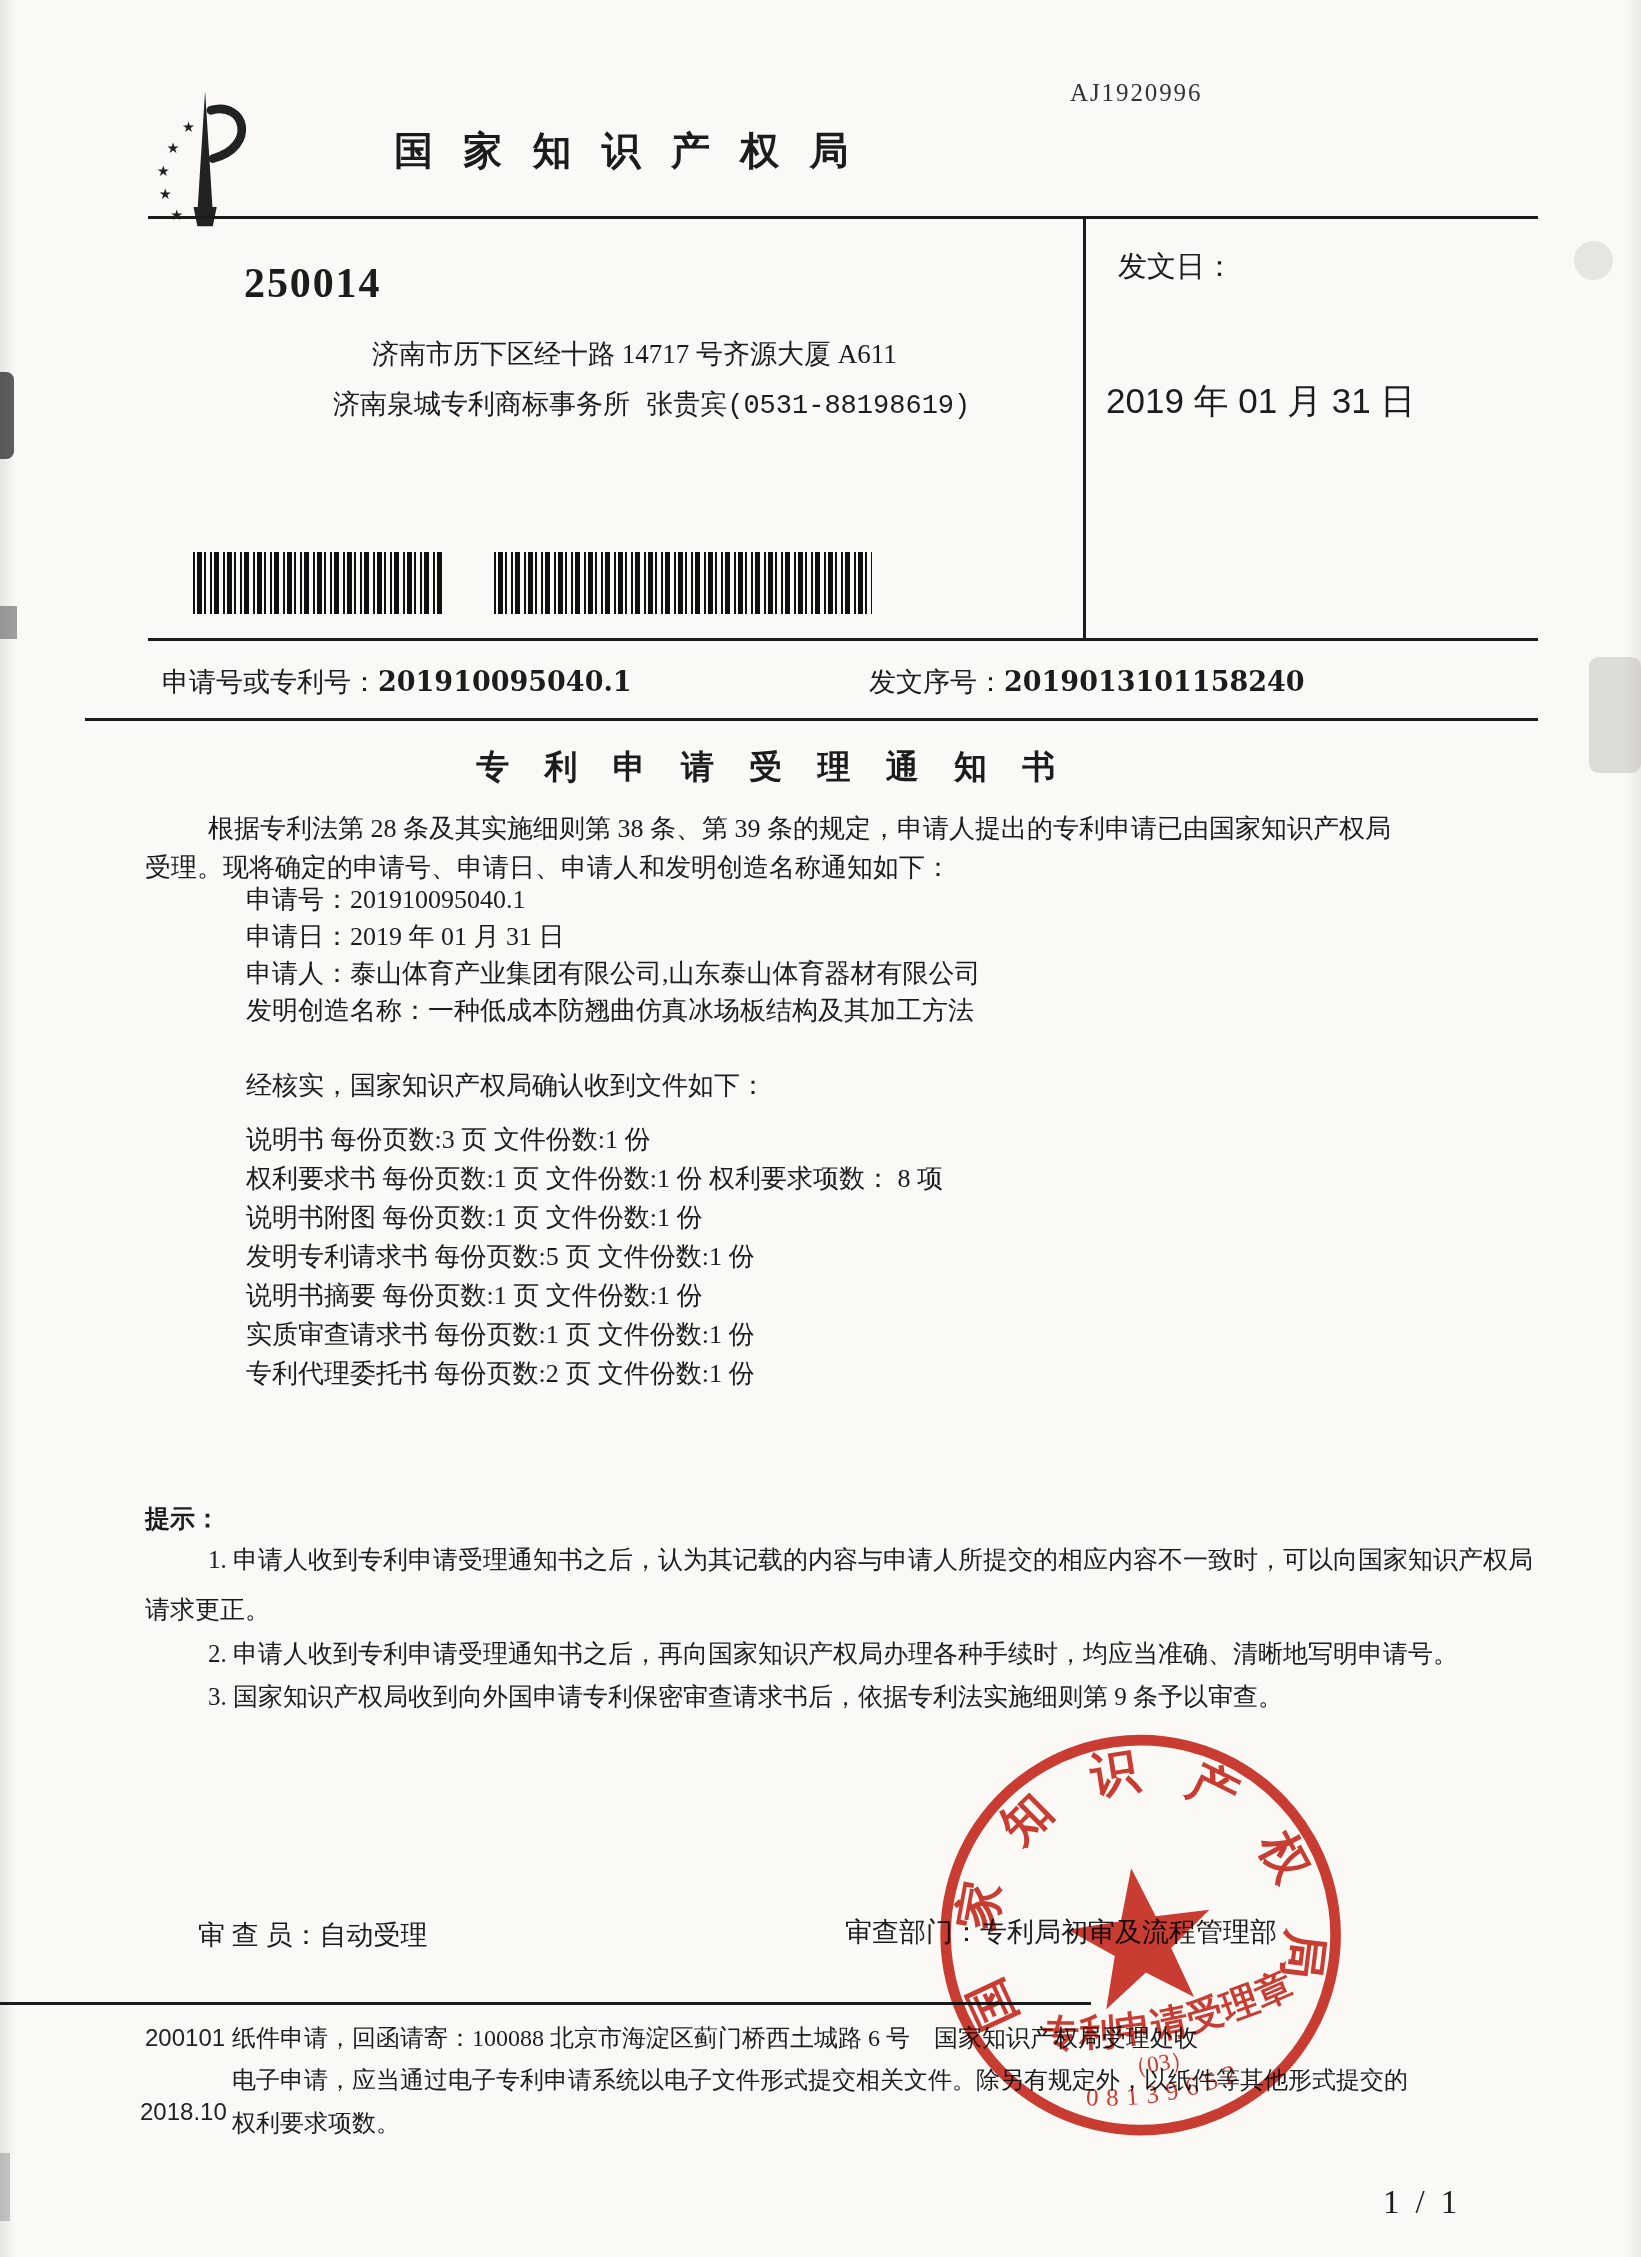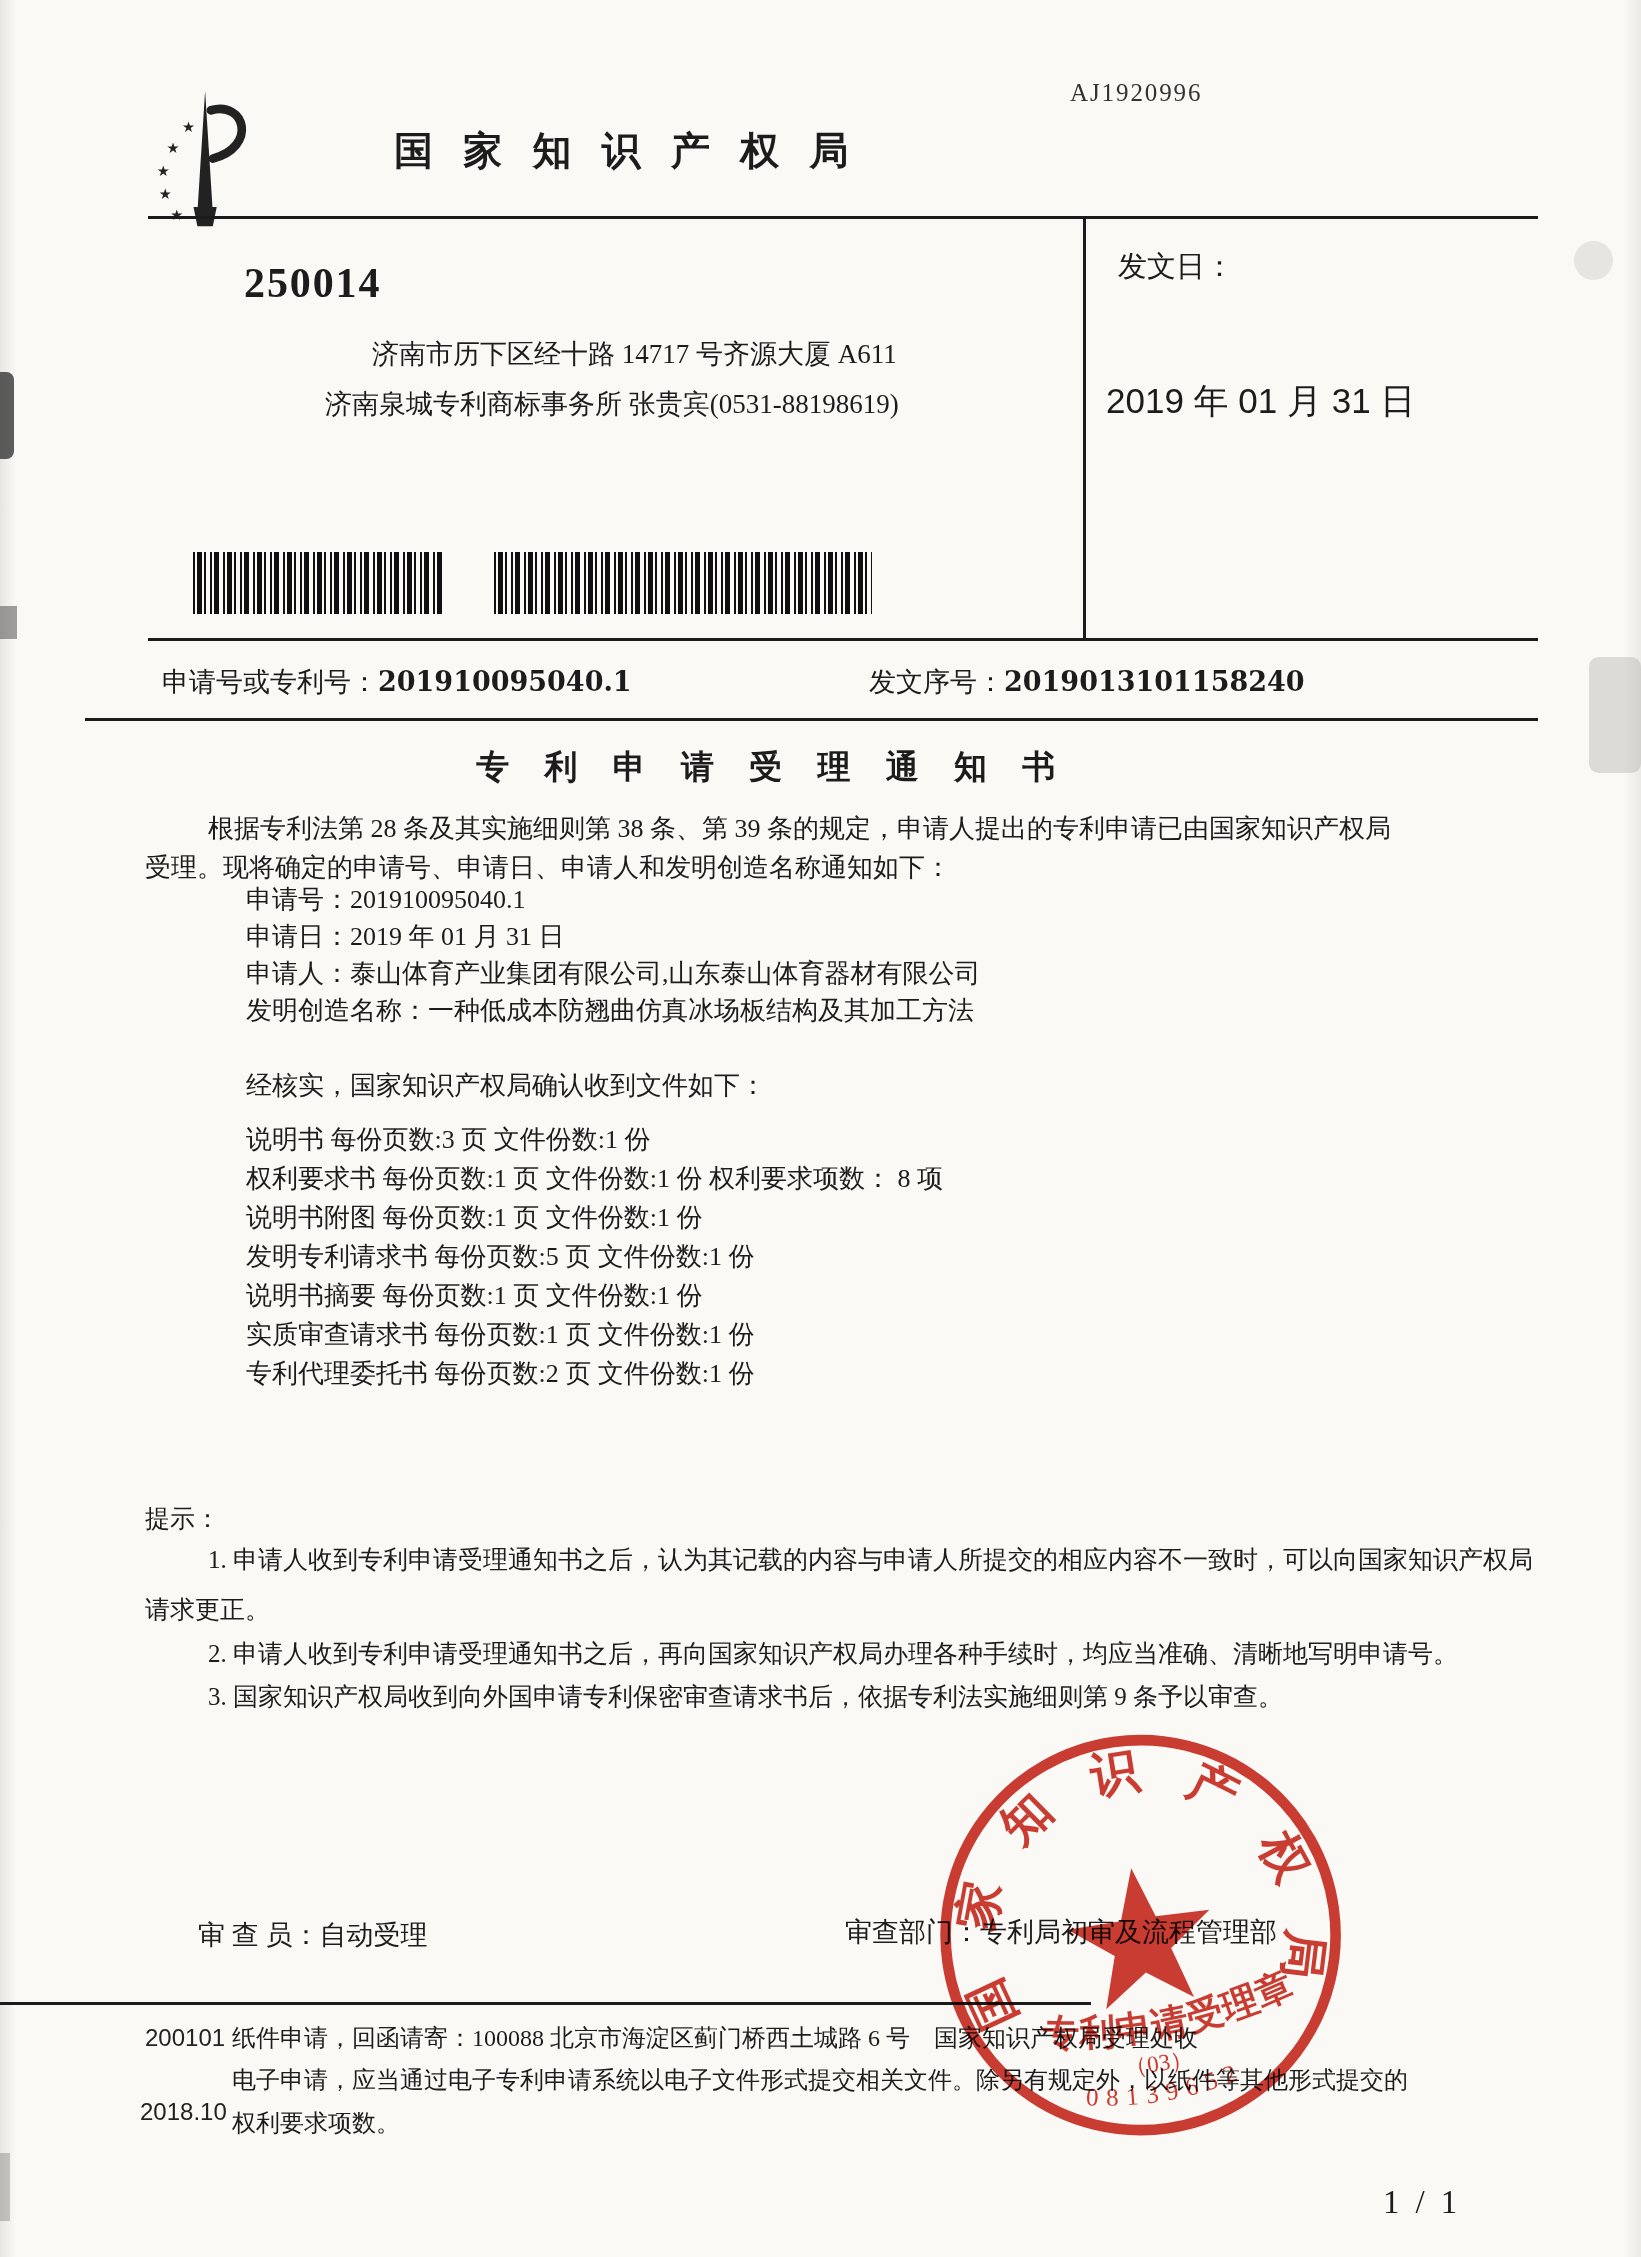--- a/index.html
+++ b/index.html
@@ -69,21 +69,21 @@
   </svg>
 
   <div class="abs office-title" style="left:394px;top:124px;">国 家 知 识 产 权 局</div>
 
   <div class="hline" style="left:148px;top:216px;width:1390px;"></div>
   <div class="vline" style="left:1083px;top:216px;height:425px;"></div>
   <div class="hline" style="left:148px;top:638px;width:1390px;"></div>
 
   <div class="abs postcode" style="left:244px;top:259px;">250014</div>
   <div class="abs addr" style="left:372px;top:336px;">济南市历下区经十路 14717 号齐源大厦 A611</div>
-  <div class="abs addr" style="left:325px;top:386px;">济南泉城专利商标事务所 张贵宾(0531-88198619)</div>
+  <div class="abs addr" style="left:333px;top:386px;font-family:Liberation Mono, monospace;">济南泉城专利商标事务所 张贵宾(0531-88198619)</div>
 
   <div class="abs dispatch-label" style="left:1118px;top:247px;">发文日：</div>
   <div class="abs dispatch-date" style="left:1106px;top:378px;">2019 年 01 月 31 日</div>
 
   <div class="barcode" style="left:193px;width:249px;"></div>
   <div class="barcode" style="left:494px;width:378px;"></div>
 
   <div class="abs" style="left:162px;top:664px;">
     <span class="meta-label">申请号或专利号：</span><span class="meta-value">201910095040.1</span>
   </div>
@@ -109,21 +109,21 @@
   <div class="abs doc-list" style="left:246px;top:1120px;">
     <div>说明书 每份页数:3 页 文件份数:1 份</div>
     <div>权利要求书 每份页数:1 页 文件份数:1 份 权利要求项数： 8 项</div>
     <div>说明书附图 每份页数:1 页 文件份数:1 份</div>
     <div>发明专利请求书 每份页数:5 页 文件份数:1 份</div>
     <div>说明书摘要 每份页数:1 页 文件份数:1 份</div>
     <div>实质审查请求书 每份页数:1 页 文件份数:1 份</div>
     <div>专利代理委托书 每份页数:2 页 文件份数:1 份</div>
   </div>
 
-  <div class="abs tip" style="left:145px;top:1502px;">提示：</div>
+  <div class="abs tip" style="left:145px;top:1502px;font-weight:bold;">提示：</div>
   <div class="abs tip" style="left:208px;top:1543px;">1. 申请人收到专利申请受理通知书之后，认为其记载的内容与申请人所提交的相应内容不一致时，可以向国家知识产权局</div>
   <div class="abs tip" style="left:145px;top:1593px;">请求更正。</div>
   <div class="abs tip" style="left:208px;top:1637px;">2. 申请人收到专利申请受理通知书之后，再向国家知识产权局办理各种手续时，均应当准确、清晰地写明申请号。</div>
   <div class="abs tip" style="left:208px;top:1680px;text-align:right;">3. 国家知识产权局收到向外国申请专利保密审查请求书后，依据专利法实施细则第 9 条予以审查。</div>
 
   <div class="abs signoff" style="left:198px;top:1917px;">
     <span>审 查 员：</span><span>自动受理</span>
   </div>
   <div class="abs signoff" style="left:845px;top:1914px;">
     <span>审查部门：</span><span>专利局初审及流程管理部</span>

